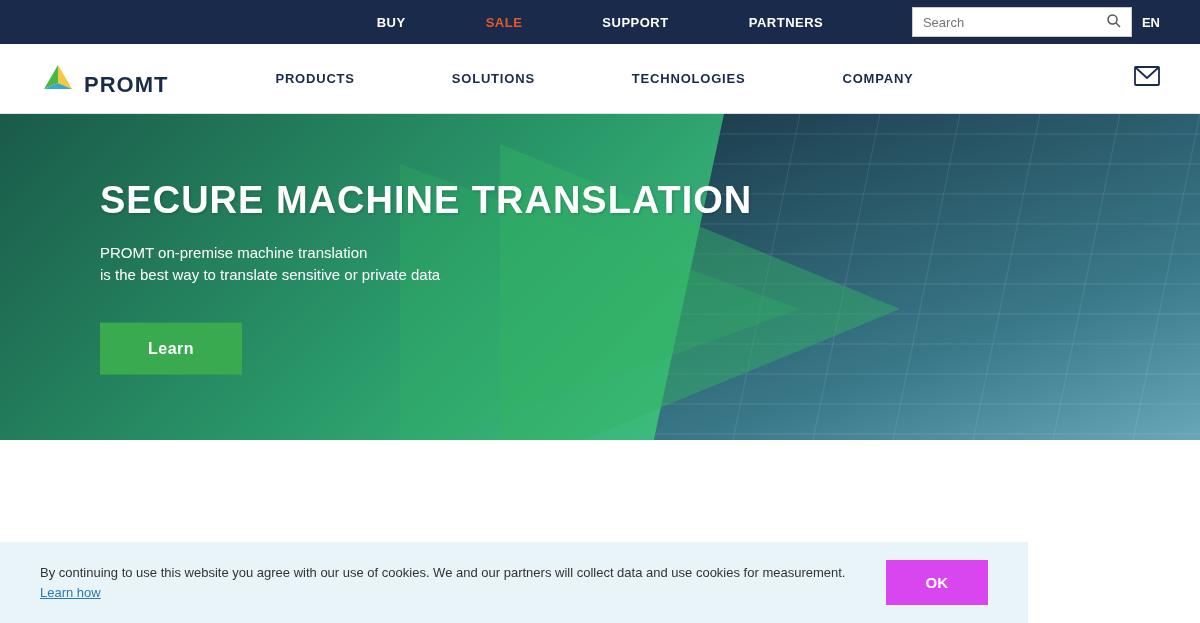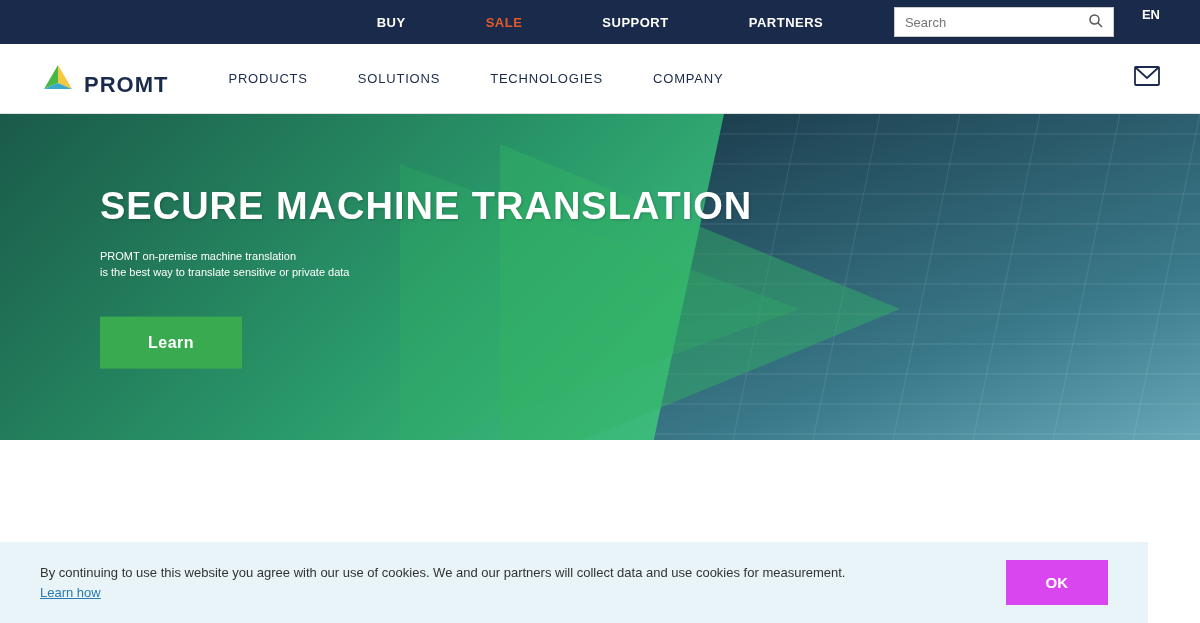--- a/index.html
+++ b/index.html
@@ -29,21 +29,22 @@
       letter-spacing: 0.5px;
       text-transform: uppercase;
     }
     .top-bar-nav a.sale {
       color: #e05a2b;
     }
     .top-bar-right {
       position: absolute;
       right: 40px;
       display: flex;
-      gap: 22px;
+      align-items: center;
+      gap: 4px;
     }
     .search-box {
       display: flex;
       align-items: center;
       background: white;
       border: 1px solid #ccc;
       padding: 4px 10px;
       width: 220px;
       height: 30px;
     }
@@ -98,23 +99,24 @@
     .main-nav-links {
       display: flex;
       align-items: center;
       gap: 50px;
       flex: 1;
     }
     .main-nav-links a {
       color: #1a2a4a;
       text-decoration: none;
       font-size: 13px;
-      font-weight: 400;
+      font-weight: 700;
       letter-spacing: 0.8px;
       text-transform: uppercase;
+      margin-left: 47px;
     }
     .nav-mail-icon {
       margin-left: auto;
       font-size: 22px;
       color: #1a2a4a;
       cursor: pointer;
     }
 
     
     .hero {
@@ -137,21 +139,21 @@
       font-size: 38px;
       font-weight: 700;
       letter-spacing: 1px;
       text-transform: uppercase;
       margin-bottom: 20px;
       line-height: 1.1;
       text-shadow: 1px 1px 3px rgba(0,0,0,0.2);
     }
     .hero-subtitle {
       color: white;
-      font-size: 11px;
+      font-size: 15px;
       line-height: 1.5;
       margin-bottom: 36px;
       font-weight: 400;
     }
     .more-btn {
       background: #3aaa50;
       color: white;
       border: none;
       padding: 0 48px;
       height: 52px;
@@ -159,21 +161,21 @@
       font-weight: 600;
       cursor: pointer;
       letter-spacing: 0.5px;
     }
 
     
     .cookie-bar {
       position: fixed;
       bottom: 0;
       left: 0;
-      width: 1148px;
+      width: 1028px;
       background: #e8f4f8;
       padding: 18px 40px;
       display: flex;
       align-items: center;
       justify-content: space-between;
       z-index: 100;
     }
     .cookie-text {
       color: #333;
       font-size: 13px;

